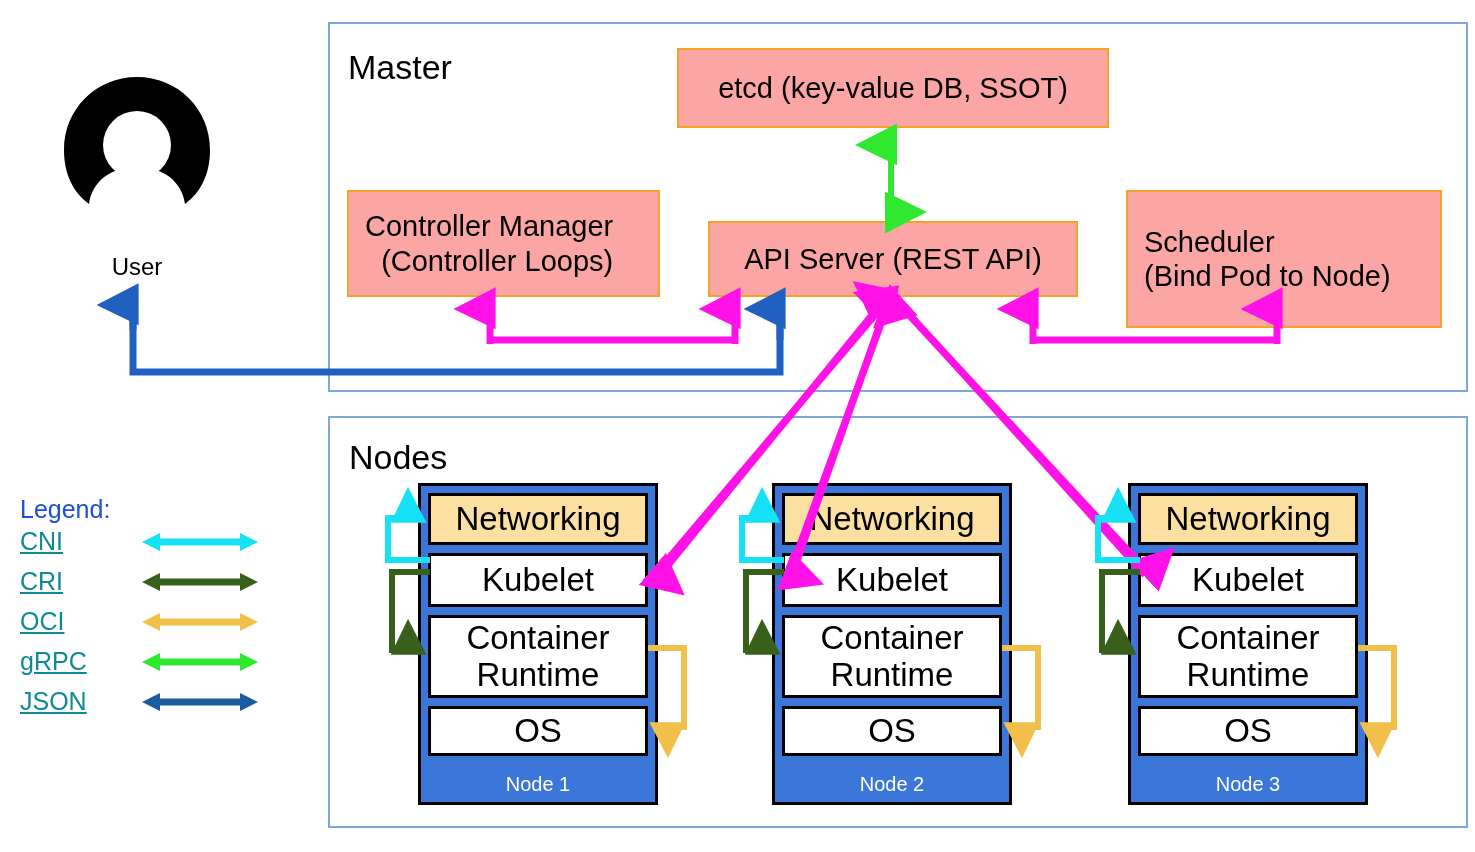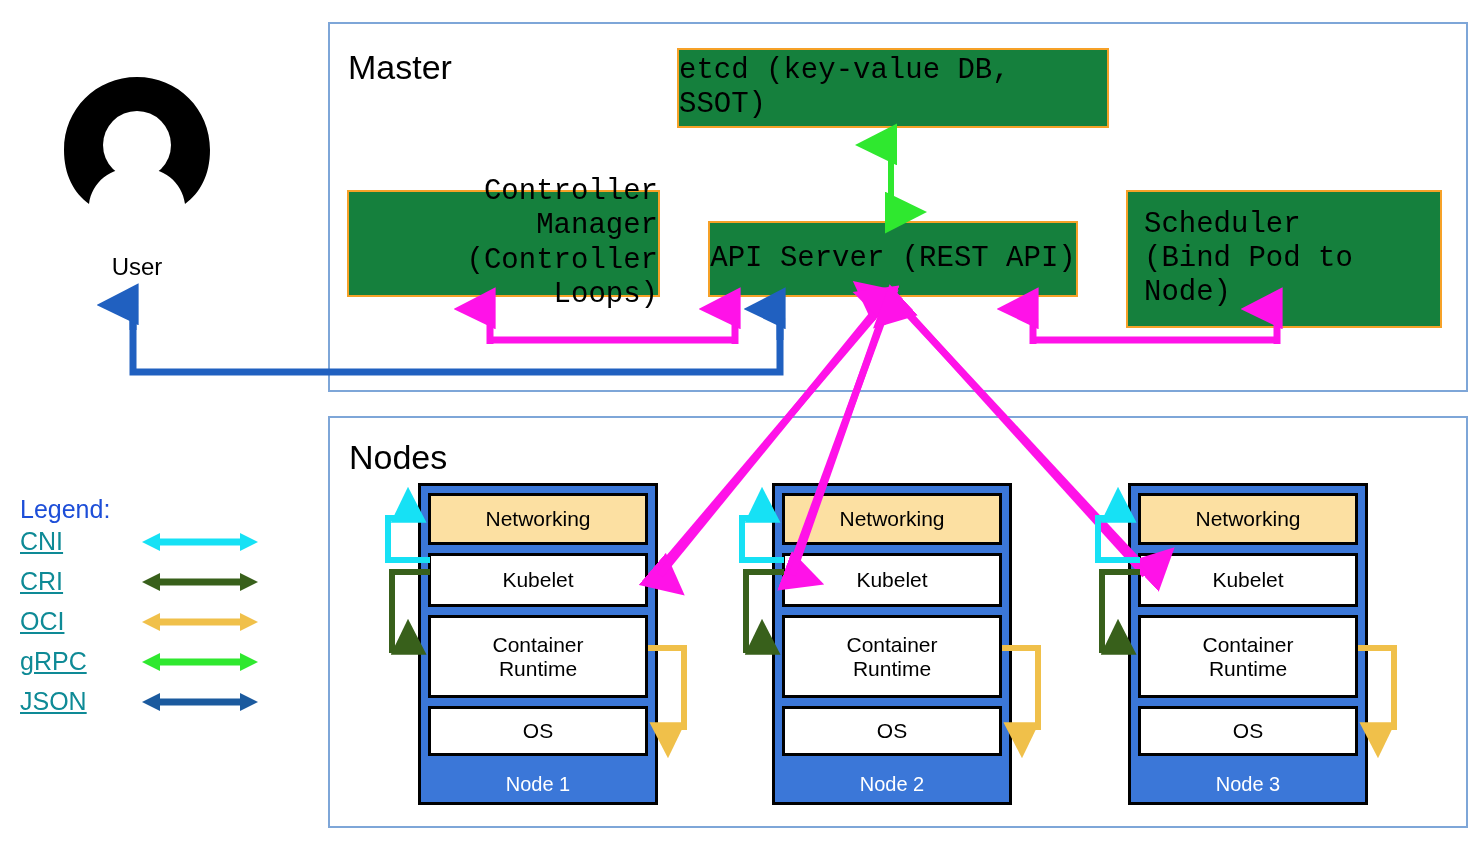--- a/index.html
+++ b/index.html
@@ -34,27 +34,26 @@
     position: absolute;
     font-size: 34px;
     color: #000000;
     line-height: 1;
     white-space: nowrap;
   }
   
   .master-box {
     position: absolute;
     border: 2px solid #F6A128;
-    background: #15803d;
+    background: #fca5a5;
     box-sizing: border-box;
     display: flex;
     align-items: center;
     justify-content: flex-start;
     padding-left: 16px;
-    font-family: Liberation Mono, monospace;
   }
   .master-box.center {
     justify-content: center;
     padding-left: 0;
   }
   .master-box .txt {
     font-size: 29px;
     color: #000000;
     line-height: 1.18;
     white-space: pre-line;
@@ -68,21 +67,21 @@
     padding: 7px;
   }
   .node-layer {
     background: #ffffff;
     border: 3px solid #000000;
     box-sizing: border-box;
     display: flex;
     align-items: center;
     justify-content: center;
     text-align: center;
-    font-size: 21px;
+    font-size: 33px;
     color: #000000;
     line-height: 1.1;
     margin-bottom: 8px;
     white-space: pre-line;
   }
   .node-layer.networking {
     background: #FCE0A2;
   }
   .node-label {
     text-align: center;

